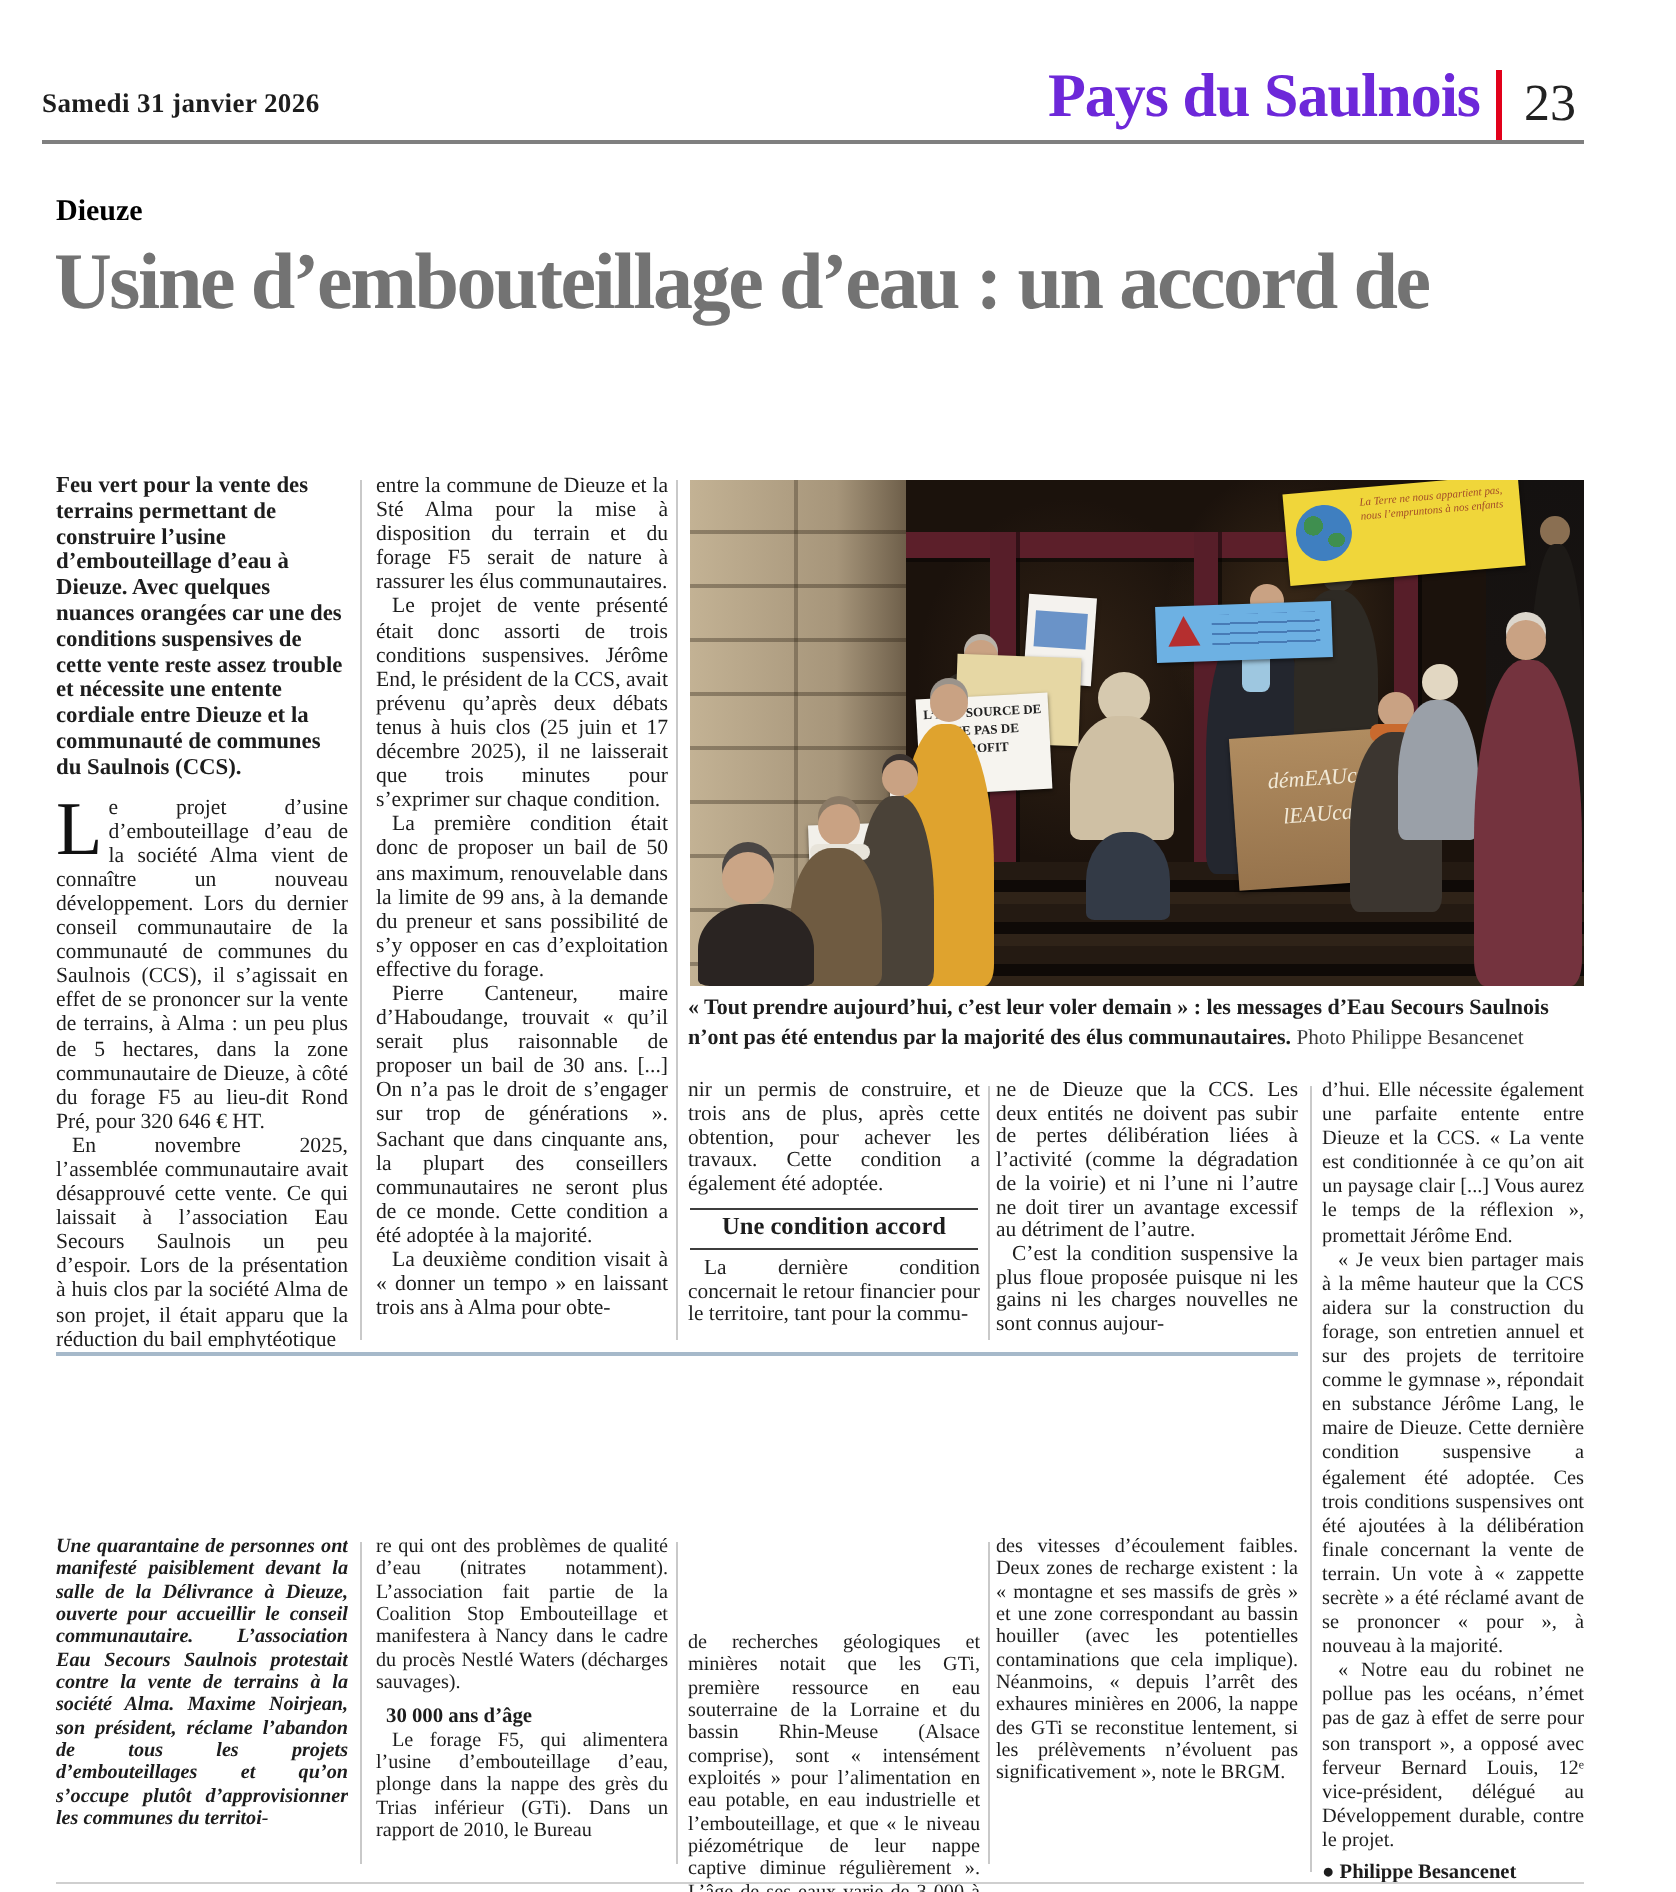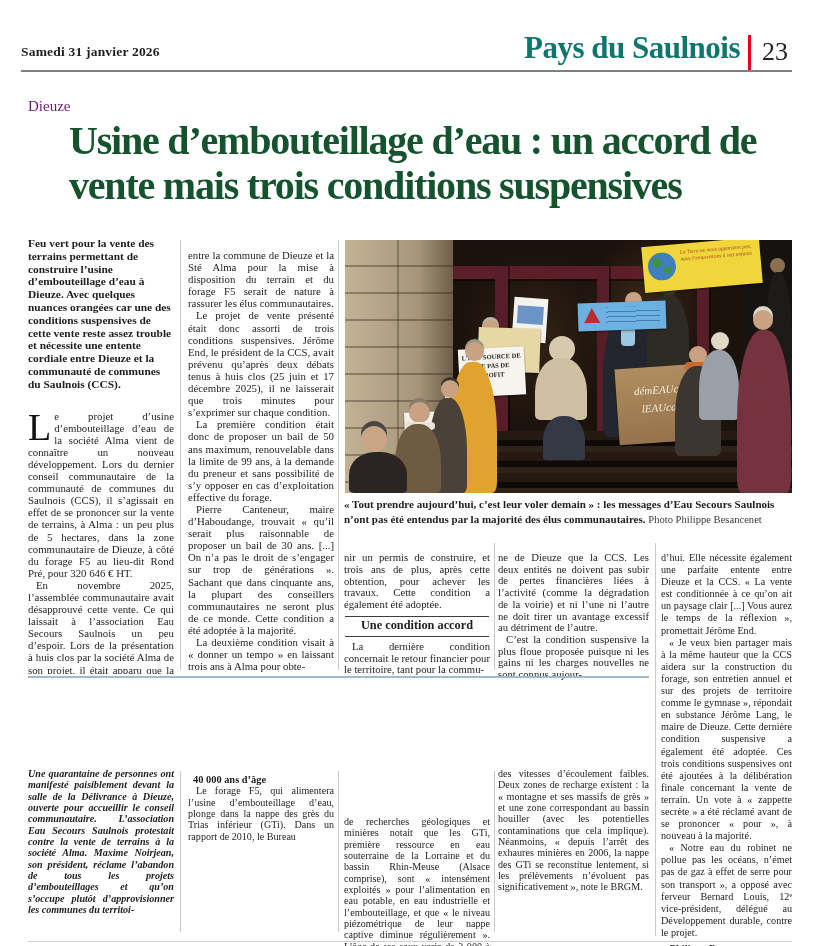--- a/index.html
+++ b/index.html
@@ -1,32 +1,32 @@
 <!DOCTYPE html>
 <html lang="fr"><head>
 <meta charset="utf-8">
 <style>
   html,body{margin:0;padding:0;background:#fff;}
   .page{position:relative;width:838px;height:946px;background:#fff;overflow:hidden;
         font-family:"Liberation Serif",serif;color:#1d1d1d;}
   .abs{position:absolute;}
   
   .date{left:21px;top:44px;font-size:13.5px;font-weight:700;letter-spacing:.2px;}
-  .section{left:0;top:30px;width:740px;text-align:right;font-size:31px;font-weight:700;color:#0f766e;letter-spacing:-.5px;}
+  .section{left:0;top:30px;width:740px;text-align:right;font-size:31px;font-weight:700;color:#6d28d9;letter-spacing:-.5px;}
   .redbar{left:748px;top:35px;width:3px;height:36px;background:#e2001a;}
   .pagenum{left:762px;top:37px;font-size:26px;color:#222;}
   .headrule{left:21px;top:70px;width:771px;height:2px;background:#7f7f7f;}
   
-  .kicker{left:28px;top:98px;font-size:15px;font-weight:400;color:#701a75;}
-  .h1{left:27px;top:118px;font-weight:700;color:#14532d;letter-spacing:-1.2px;margin-left:42px;}
+  .kicker{left:28px;top:98px;font-size:15px;font-weight:700;color:#000000;}
+  .h1{left:27px;top:118px;font-weight:700;color:#737373;letter-spacing:-1.2px;}
   .h1 div{white-space:nowrap;font-size:40px;line-height:45px;}
   
   .col{position:absolute;overflow:hidden;}
   .lead{font-size:11.4px;line-height:12.8px;font-weight:700;text-align:left;}
-  .bodytxt{font-size:10.8px;line-height:12.1px;text-align:justify;margin-top:12px;}
+  .bodytxt{font-size:10.8px;line-height:12.1px;text-align:justify;}
   .par{margin:0;}
   .ind{text-indent:8px;}
   .gap{height:7px;}
   .dropcap{float:left;font-size:38px;line-height:30px;padding:2px 3px 0 0;font-weight:400;color:#111;}
   .subhead1{margin:5px 1px 4px 1px;padding:3px 0 4px 0;border-top:1.4px solid #3d3d3d;border-bottom:1.4px solid #3d3d3d;
             text-align:center;font-weight:700;font-size:12.3px;text-indent:0;}
   .subhead2{font-weight:700;font-size:10.4px;margin-top:6px;text-indent:5px;text-align:left;}
   .byline{font-weight:700;font-size:10.3px;margin-top:4px;text-align:left;}
   .vrule{position:absolute;width:1px;background:#c9c9c9;}
   .sep{left:28px;top:676px;width:621px;height:2px;background:#a6b9ca;}
@@ -66,21 +66,20 @@
 
   <div class="abs date">Samedi 31 janvier 2026</div>
   <div class="abs section">Pays du Saulnois</div>
   <div class="abs redbar"></div>
   <div class="abs pagenum">23</div>
   <div class="abs headrule"></div>
 
   <div class="abs kicker">Dieuze</div>
   <div class="abs h1">
     <div>Usine d’embouteillage d’eau : un accord de</div>
-    <div>vente mais trois conditions suspensives</div>
   </div>
 
   <div class="col" style="left:28px;top:237px;width:146px;height:437px;">
     <div class="lead">Feu vert pour la vente des terrains permettant de construire l’usine d’embouteillage d’eau à Dieuze. Avec quelques nuances orangées car une des conditions suspensives de cette vente reste assez trouble et nécessite une entente cordiale entre Dieuze et la communauté de communes du Saulnois (CCS).</div>
     <div class="gap"></div>
     <div class="bodytxt">
       <p class="par"><span class="dropcap">L</span><span>e projet d’usine d’embouteillage d’eau de la société Alma vient de connaître un nouveau développement. Lors du dernier conseil communautaire de la communauté de communes du Saulnois (CCS), il s’agissait en effet de se prononcer sur la vente de terrains, à Alma : un peu plus de 5 hectares, dans la zone communautaire de Dieuze, à côté du forage F5 au lieu-dit Rond Pré, pour 320 646 € HT.</span></p>
       <p class="par ind">En novembre 2025, l’assemblée communautaire avait désapprouvé cette vente. Ce qui laissait à l’association Eau Secours Saulnois un peu d’espoir. Lors de la présentation à huis clos par la société Alma de son projet, il était apparu que la réduction du bail emphytéotique</p>
     </div>
   </div>
@@ -163,42 +162,43 @@
     <span>« Tout prendre aujourd’hui, c’est leur voler demain » : les messages d’Eau Secours Saulnois n’ont pas été entendus par la majorité des élus communautaires.</span>
     <span class="credit">Photo Philippe Besancenet</span>
   </div>
 
   <div class="col bodytxt" style="left:344px;top:540px;width:146px;height:133px;font-size:10.7px;line-height:11.8px;">
     <p class="par">nir un permis de construire, et trois ans de plus, après cette obtention, pour achever les travaux. Cette condition a également été adoptée.</p>
     <p class="par subhead1">Une condition accord</p>
     <p class="par ind">La dernière condition concernait le retour financier pour le territoire, tant pour la commu-</p>
   </div>
   <div class="col bodytxt" style="left:498px;top:540px;width:151px;height:134px;font-size:10.7px;line-height:11.7px;">
-    <p class="par">ne de Dieuze que la CCS. Les deux entités ne doivent pas subir de pertes financières liées à l’activité (comme la dégradation de la voirie) et ni l’une ni l’autre ne doit tirer un avantage excessif au détriment de l’autre.</p>
+    <p class="par">ne de Dieuze que la CCS. Les deux entités ne doivent pas subir de pertes délibération liées à l’activité (comme la dégradation de la voirie) et ni l’une ni l’autre ne doit tirer un avantage excessif au détriment de l’autre.</p>
     <p class="par ind">C’est la condition suspensive la plus floue proposée puisque ni les gains ni les charges nouvelles ne sont connus aujour-</p>
   </div>
   <div class="col bodytxt" style="left:661px;top:540px;width:131px;height:404px;font-size:10.2px;line-height:12.1px;">
     <p class="par">d’hui. Elle nécessite également une parfaite entente entre Dieuze et la CCS. « La vente est conditionnée à ce qu’on ait un paysage clair [...] Vous aurez le temps de la réflexion », promettait Jérôme End.</p>
     <p class="par ind">« Je veux bien partager mais à la même hauteur que la CCS aidera sur la construction du forage, son entretien annuel et sur des projets de territoire comme le gymnase », répondait en substance Jérôme Lang, le maire de Dieuze. Cette dernière condition suspensive a également été adoptée. Ces trois conditions suspensives ont été ajoutées à la délibération finale concernant la vente de terrain. Un vote à « zappette secrète » a été réclamé avant de se prononcer « pour », à nouveau à la majorité.</p>
     <p class="par ind">« Notre eau du robinet ne pollue pas les océans, n’émet pas de gaz à effet de serre pour son transport », a opposé avec ferveur Bernard Louis, 12ᵉ vice-président, délégué au Développement durable, contre le projet.</p>
     <p class="par byline">● Philippe Besancenet</p>
   </div>
 
   <div class="abs sep"></div>
   <div class="vrule" style="left:180px;top:240px;height:430px;"></div>
   <div class="vrule" style="left:338px;top:240px;height:430px;"></div>
   <div class="vrule" style="left:494px;top:543px;height:127px;"></div>
   <div class="vrule" style="left:655px;top:543px;height:393px;"></div>
 
 
   <div class="col a2txt a2lead" style="left:28px;top:768px;width:146px;height:171px;font-style:italic;">
     <p class="par">Une quarantaine de personnes ont manifesté paisiblement devant la salle de la Délivrance à Dieuze, ouverte pour accueillir le conseil communautaire. L’association Eau Secours Saulnois protestait contre la vente de terrains à la société Alma. Maxime Noirjean, son président, réclame l’abandon de tous les projets d’embouteillages et qu’on s’occupe plutôt d’approvisionner les communes du territoi-</p>
   </div>
   <div class="col a2txt" style="left:188px;top:768px;width:146px;height:171px;">
-    <p class="par subhead2">40 000 ans d’âge</p>
+    <p class="par">re qui ont des problèmes de qualité d’eau (nitrates notamment). L’association fait partie de la Coalition Stop Embouteillage et manifestera à Nancy dans le cadre du procès Nestlé Waters (décharges sauvages).</p>
+    <p class="par subhead2">30 000 ans d’âge</p>
     <p class="par ind">Le forage F5, qui alimentera l’usine d’embouteillage d’eau, plonge dans la nappe des grès du Trias inférieur (GTi). Dans un rapport de 2010, le Bureau</p>
   </div>
   <div class="col a2txt" style="left:344px;top:768px;width:146px;height:171px;margin-top:48px;">
     <p class="par">de recherches géologiques et minières notait que les GTi, première ressource en eau souterraine de la Lorraine et du bassin Rhin-Meuse (Alsace comprise), sont « intensément exploités » pour l’alimentation en eau potable, en eau industrielle et l’embouteillage, et que « le niveau piézométrique de leur nappe captive diminue régulièrement ». L’âge de ses eaux varie de 3 000 à plus de 30 000 ans, ce qui implique</p>
   </div>
   <div class="col a2txt" style="left:498px;top:768px;width:151px;height:171px;">
     <p class="par">des vitesses d’écoulement faibles. Deux zones de recharge existent : la « montagne et ses massifs de grès » et une zone correspondant au bassin houiller (avec les potentielles contaminations que cela implique). Néanmoins, « depuis l’arrêt des exhaures minières en 2006, la nappe des GTi se reconstitue lentement, si les prélèvements n’évoluent pas significativement », note le BRGM.</p>
   </div>
 
   <div class="vrule" style="left:180px;top:771px;height:161px;"></div>

